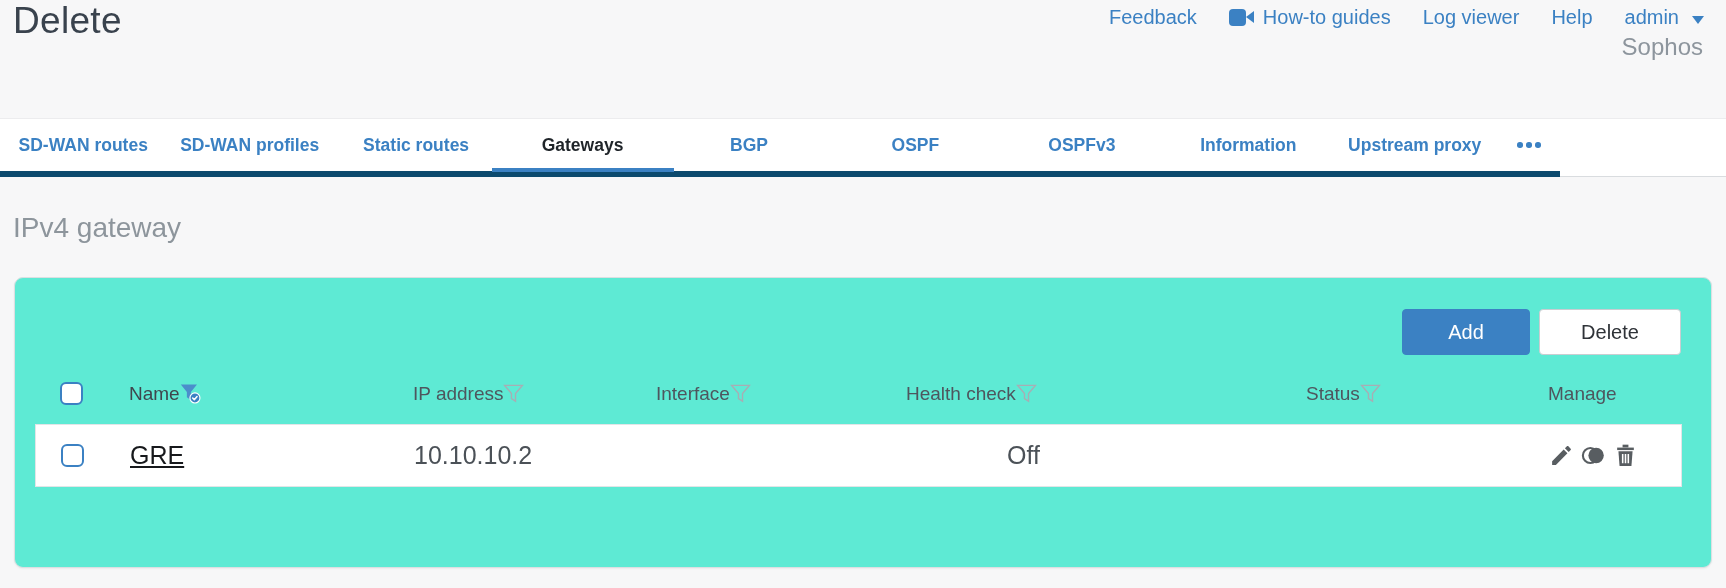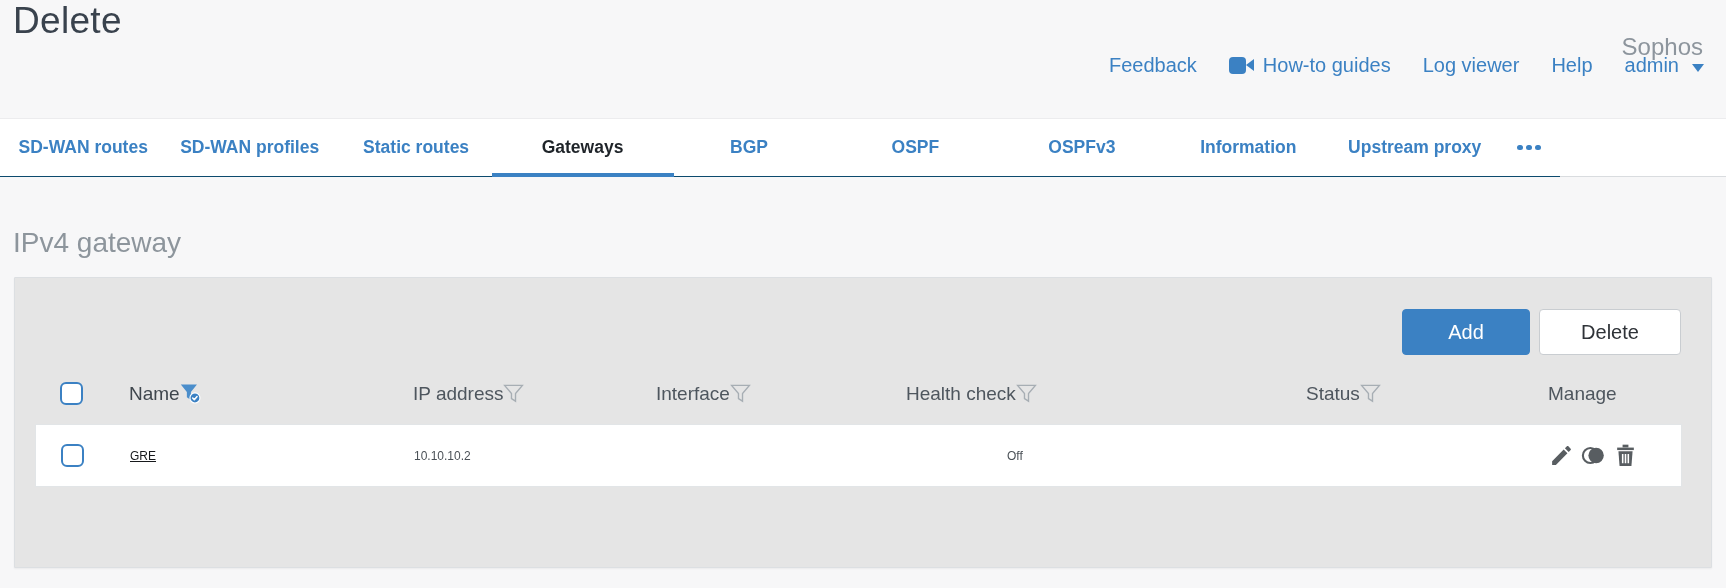--- a/index.html
+++ b/index.html
@@ -15,72 +15,72 @@
     color:#39424d;
   }
   
   .page-title{
     position:absolute;left:13px;top:0px;
     font-size:37px;font-weight:400;color:#39424d;letter-spacing:.3px;
   }
   .topnav{
     position:absolute;top:6px;right:22px;
     display:flex;align-items:flex-end;gap:32px;
-    font-size:20px;font-weight:500;color:var(--accent-blue);margin-top:48px;
+    font-size:20px;font-weight:500;color:var(--accent-blue);
   }
   .navlink{display:flex;align-items:center;gap:9px;cursor:pointer;white-space:nowrap;}
   .video-icon{display:inline-block;width:25px;height:17px;position:relative;}
   .video-icon .body{position:absolute;left:0;top:0;width:17px;height:17px;border-radius:4px;background:var(--accent-blue);}
   .video-icon .lens{position:absolute;right:0;top:2px;width:0;height:0;
     border-top:6.5px solid transparent;border-bottom:6.5px solid transparent;border-right:8px solid var(--accent-blue);}
   .caret{width:0;height:0;border-left:6.5px solid transparent;border-right:6.5px solid transparent;
     border-top:8px solid var(--accent-blue);margin-left:4px;position:relative;top:2px;}
   .brand{position:absolute;top:33px;right:23px;font-size:24px;color:#8d959d;}
   
   .tabbar{
     position:absolute;top:118px;left:0;right:0;height:59px;
-    background:#fff;border-top:1px solid #ececee;border-bottom:1px solid #0c4a6e;
+    background:#fff;border-top:1px solid #ececee;border-bottom:6px solid #0c4a6e;
     display:flex;align-items:stretch;width:1560px;
   }
   .tabbar-bg{position:absolute;top:118px;left:0;right:0;height:59px;background:#fff;border-top:1px solid #ececee;border-bottom:1px solid #d9dcdf;}
   .tab{
     flex:1 1 0;display:flex;align-items:center;justify-content:center;
     color:var(--accent-blue);font-weight:700;font-size:17.5px;cursor:pointer;position:relative;white-space:nowrap;
   }
   .tab.active{color:#1f2429;}
   .tab.active::after{
     content:"";position:absolute;bottom:-1px;left:50%;transform:translateX(-50%);
     width:182px;height:4px;background:var(--accent-blue);
   }
   .tab.more{flex:0 0 62px;}
   .dots{display:flex;gap:3.5px;}
   .dots i{width:5.5px;height:5.5px;border-radius:50%;background:var(--accent-blue);}
   
-  .section-title{position:absolute;left:13px;top:227px;font-size:28px;font-weight:400;color:#8d959c;}
+  .section-title{position:absolute;left:13px;top:212px;font-size:28px;font-weight:400;color:#8d959c;}
   
   .card{
     position:absolute;left:14px;top:277px;width:1698px;height:291px;
-    background:#e5e5e5;border:1px solid #dcdfe2;border-radius:1px;
+    background:#5eead4;border:1px solid #dcdfe2;border-radius:9px;
     box-shadow:0 1px 2px rgba(0,0,0,.05);
   }
   .toolbar{position:absolute;top:31px;right:30px;display:flex;gap:9px;}
   .btn{height:46px;border-radius:4px;font-size:20px;font-family:inherit;cursor:pointer;}
   .btn-add{width:128px;background:var(--accent-blue);border:1px solid var(--accent-blue);color:#fff;}
   .btn-delete{width:142px;background:#fff;border:1px solid #c9cdd1;color:#2f3338;}
   .grid-cols{display:grid;grid-template-columns:72px 306px 243px 250px 400px 242px 1fr;align-items:center;}
   .thead{
     position:absolute;top:93px;left:20px;right:29px;height:45px;
     color:#4e565e;font-size:19px;
   }
   .th{display:flex;align-items:center;}
   .th.name-col{padding-left:22px;color:#3f464d;}
   .funnel{width:21px;height:21px;cursor:pointer;flex:0 0 auto;}
   .trow{
     position:absolute;top:146px;left:20px;right:29px;height:63px;
-    border:1px solid #e2e5e7;background:#fff;font-size:12px;color:#4b5157;
+    border:1px solid #e2e5e7;background:#fff;font-size:25px;color:#4b5157;
   }
   .cell-center{display:flex;justify-content:center;}
   .checkbox{
     width:23px;height:23px;border:2.5px solid var(--accent-blue);border-radius:6px;
     background:#fff;cursor:pointer;
   }
   .name-cell{padding-left:22px;}
   .name-link{color:#17191c;font-weight:500;text-decoration:underline;cursor:pointer;}
   .health-cell{padding-left:100px;}
   .status-dot{

